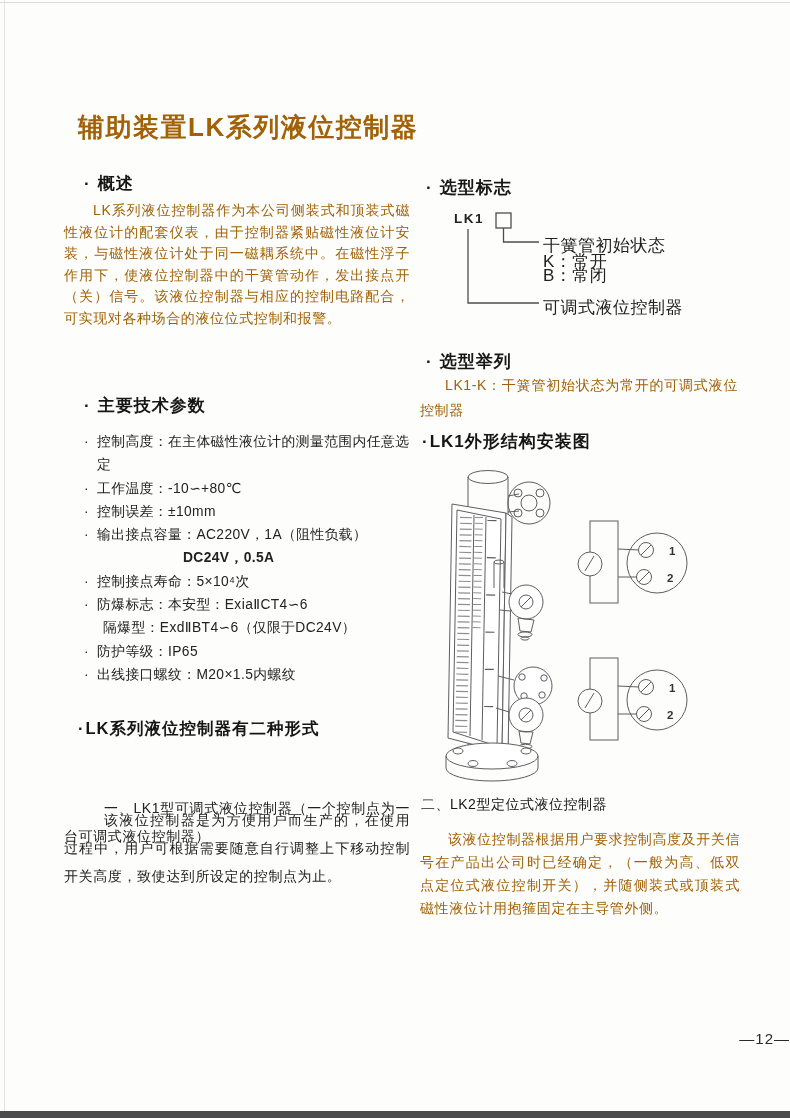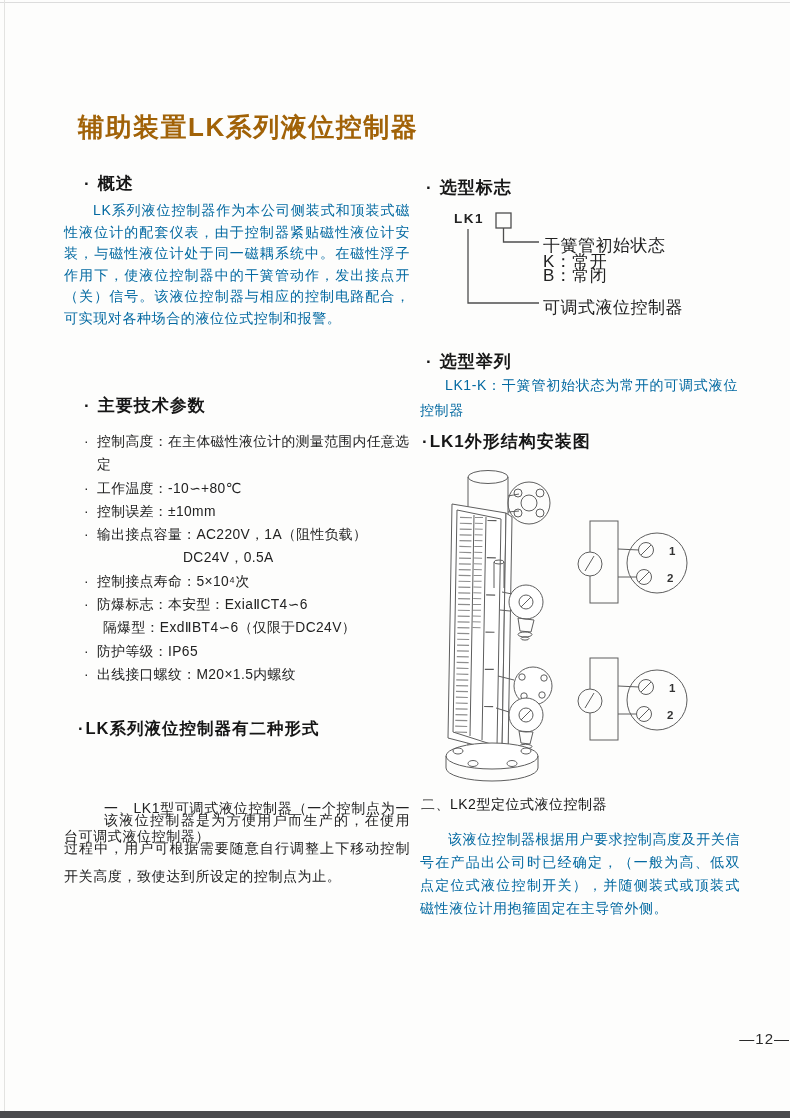--- a/index.html
+++ b/index.html
@@ -16,28 +16,28 @@
   .doc-title {
     left:78px; top:110px; font-size:26px; font-weight:bold; letter-spacing:1.5px; color:#a16207;
   }
   .h2 { font-size:17px; font-weight:bold; letter-spacing:1px; color:#161616; white-space:nowrap; }
   .h2 .blt { margin-right:7px; }
   .h2.tight .blt { margin-right:1px; }
   .sub-h { font-size:14px; font-weight:normal; letter-spacing:0.5px; color:#161616; white-space:nowrap; }
 
   .body-text {
     font-size:14px; line-height:21.5px; letter-spacing:0.6px;
-    text-align:justify; color:#0369a1;
+    text-align:justify; color:#a16207;
   }
   .para-wide { font-size:14px; line-height:28px; letter-spacing:0.6px; text-align:justify; color:#222; }
 
   .param-list { left:83px; top:430px; width:332px; font-size:13.8px; line-height:23.3px; letter-spacing:0.4px; color:#222; }
   .param { position:relative; padding-left:14px; }
   .param .blt { position:absolute; left:1px; top:0; }
-  .param .cont-indent { padding-left:86px; }
+  .param .cont-indent { padding-left:86px;font-weight:bold; }
   .param .cont-flush  { padding-left:6px; }
 
   .mini-label { font-size:17px; font-weight:normal; letter-spacing:0.5px; color:#222; white-space:nowrap; }
   .model-code { font-size:13.5px; font-weight:600; letter-spacing:1.5px; color:#222; }
 
   .page-num { left:0; top:1030px; width:790px; text-align:right; font-size:15px; letter-spacing:1px; color:#2a2a2a; }
 
   svg { display:block; }
   svg text { font-family:"Liberation Sans","DejaVu Sans",sans-serif; font-size:11.5px; font-weight:bold; fill:#333; }
 </style>

